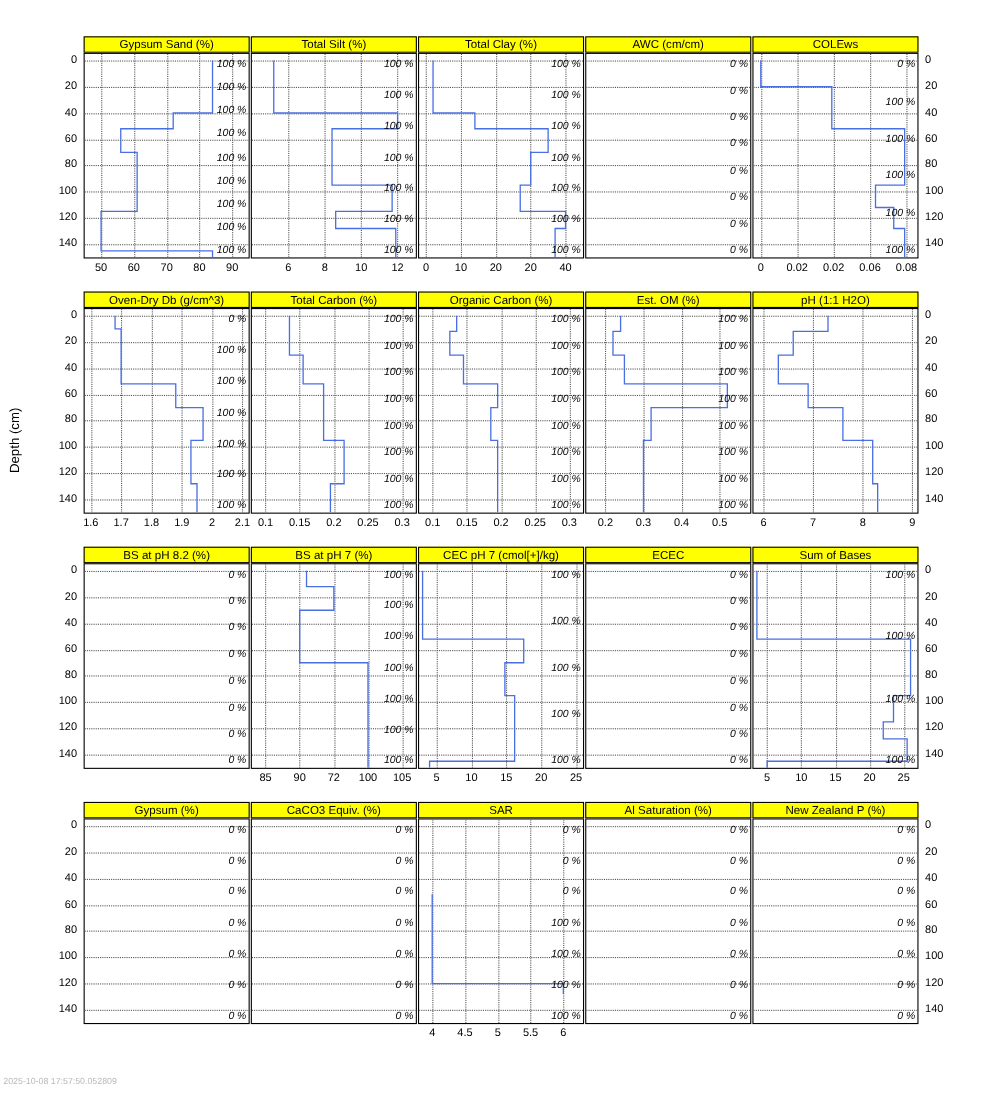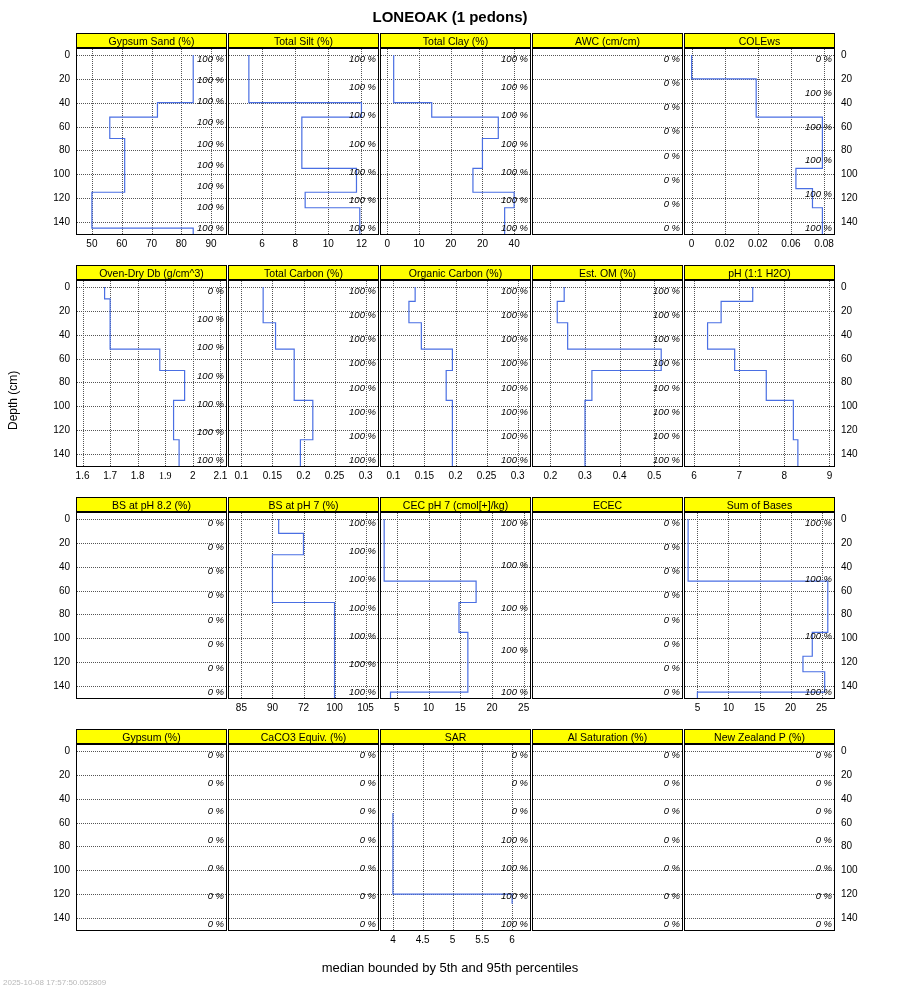--- a/index.html
+++ b/index.html
@@ -74,23 +74,21 @@
   .ytick{
     position:absolute;
     font-size:10px;
     white-space:nowrap;
   }
 </style>
 </head>
 <body>
 
 <div id="root">
-  <div class="title">LONEOAK (1 pedons)</div>
   <div class="ylabel">Depth (cm)</div>
-  <div class="footer">median bounded by 5th and 95th percentiles</div>
   <div class="timestamp">2025-10-08 17:57:50.052809</div>
   <div id="panels">
       <div class="panel" style="left: 76px; top: 33px; width: 151px;">
         <div class="strip" style="width: 151px;">Gypsum Sand (%)</div>
         <div class="plotbox" style="top: 15px; width: 151px; height: 187px;">
           <div class="hgrid" style="top: 5.96774px;"></div>
           <div class="hgrid" style="top: 29.8387px;"></div>
           <div class="hgrid" style="top: 53.7097px;"></div>
           <div class="hgrid" style="top: 77.5806px;"></div>
           <div class="hgrid" style="top: 101.452px;"></div>
@@ -262,21 +260,21 @@
         <div class="pct" style="right: 3px; top: 20px; width: 60px;">0 %</div>
         <div class="pct" style="right: 3px; top: 48.1667px; width: 60px;">100 %</div>
         <div class="pct" style="right: 3px; top: 76.3333px; width: 60px;">100 %</div>
         <div class="pct" style="right: 3px; top: 104.5px; width: 60px;">100 %</div>
         <div class="pct" style="right: 3px; top: 132.667px; width: 60px;">100 %</div>
         <div class="pct" style="right: 3px; top: 160.833px; width: 60px;">100 %</div>
         <div class="pct" style="right: 3px; top: 189px; width: 60px;">100 %</div>
         <div class="xtick" style="left: -15.4815px; width: 44px; top: 205px;">1.6</div>
         <div class="xtick" style="left: 12.1111px; width: 44px; top: 205px;">1.7</div>
         <div class="xtick" style="left: 39.7037px; width: 44px; top: 205px;">1.8</div>
-        <div class="xtick" style="left: 67.2963px; width: 44px; top: 205px; font-family: Liberation Serif, serif;">1.9</div>
+        <div class="xtick" style="left: 67.2963px; width: 44px; top: 205px;">1.9</div>
         <div class="xtick" style="left: 94.8889px; width: 44px; top: 205px;">2</div>
         <div class="xtick" style="left: 122.481px; width: 44px; top: 205px;">2.1</div>
       </div>
       <div class="panel" style="left: 228px; top: 265px; width: 151px;">
         <div class="strip" style="width: 151px;">Total Carbon (%)</div>
         <div class="plotbox" style="top: 15px; width: 151px; height: 187px;">
           <div class="hgrid" style="top: 5.96774px;"></div>
           <div class="hgrid" style="top: 29.8387px;"></div>
           <div class="hgrid" style="top: 53.7097px;"></div>
           <div class="hgrid" style="top: 77.5806px;"></div>

